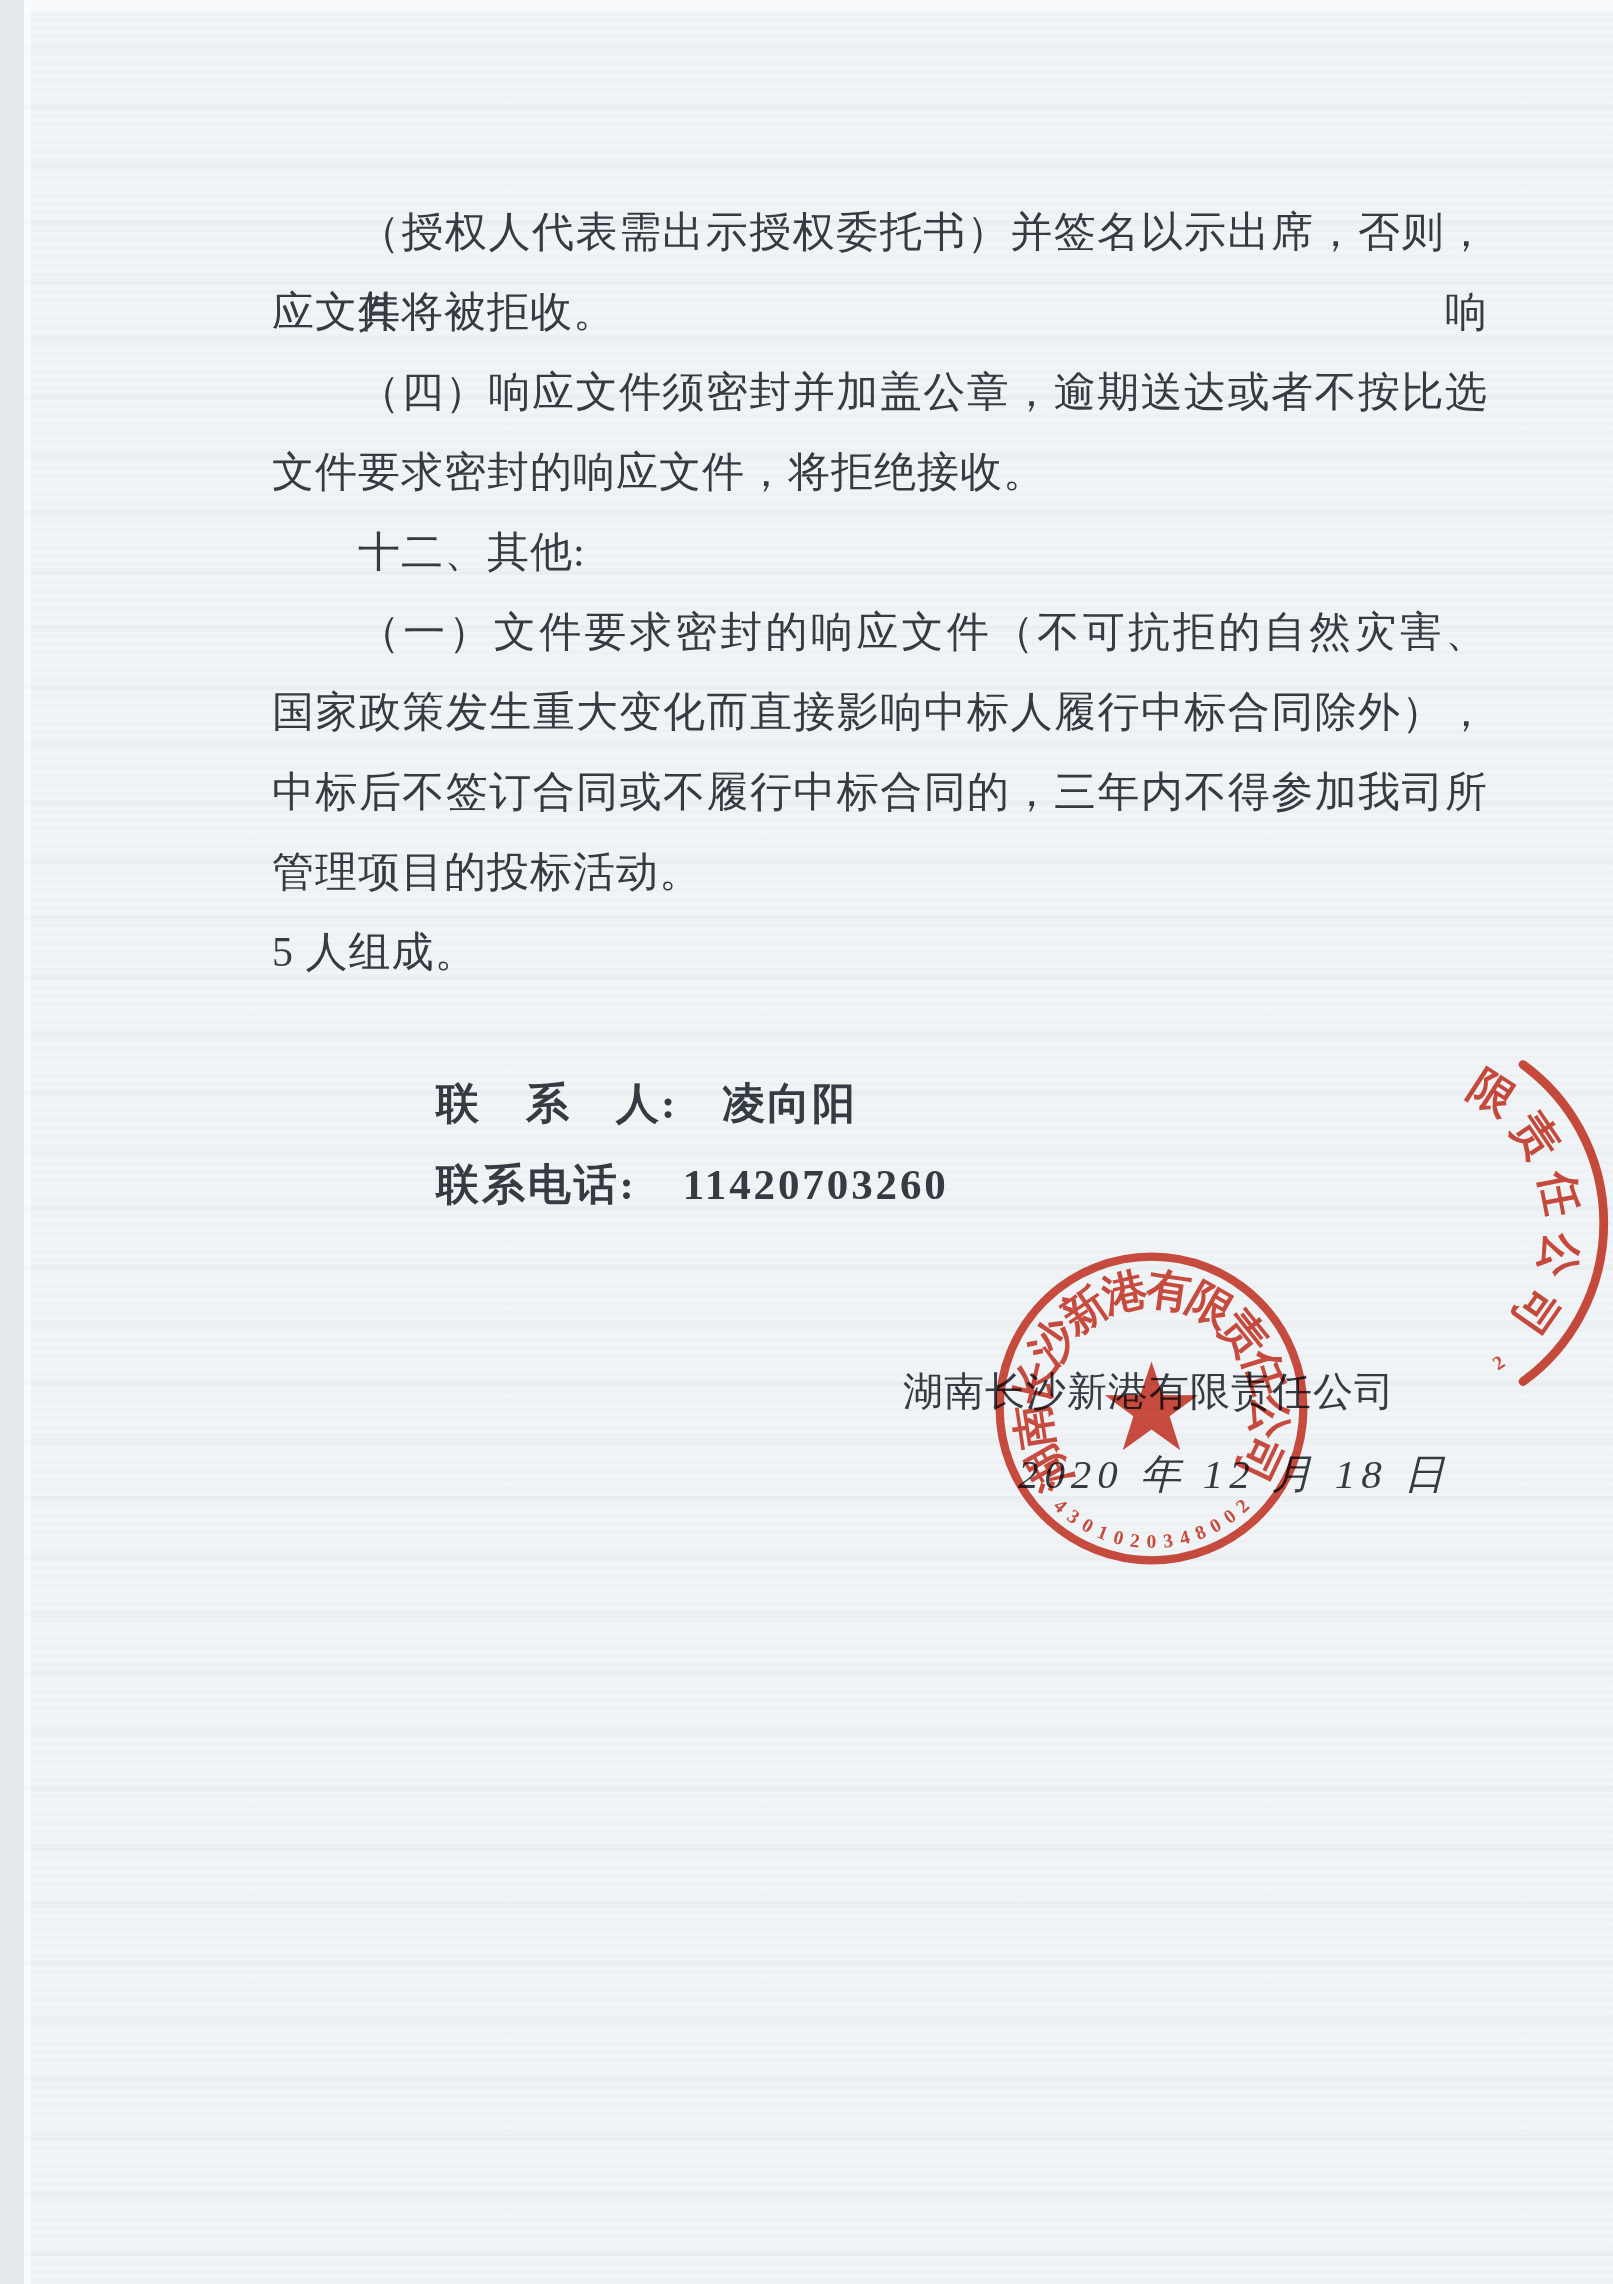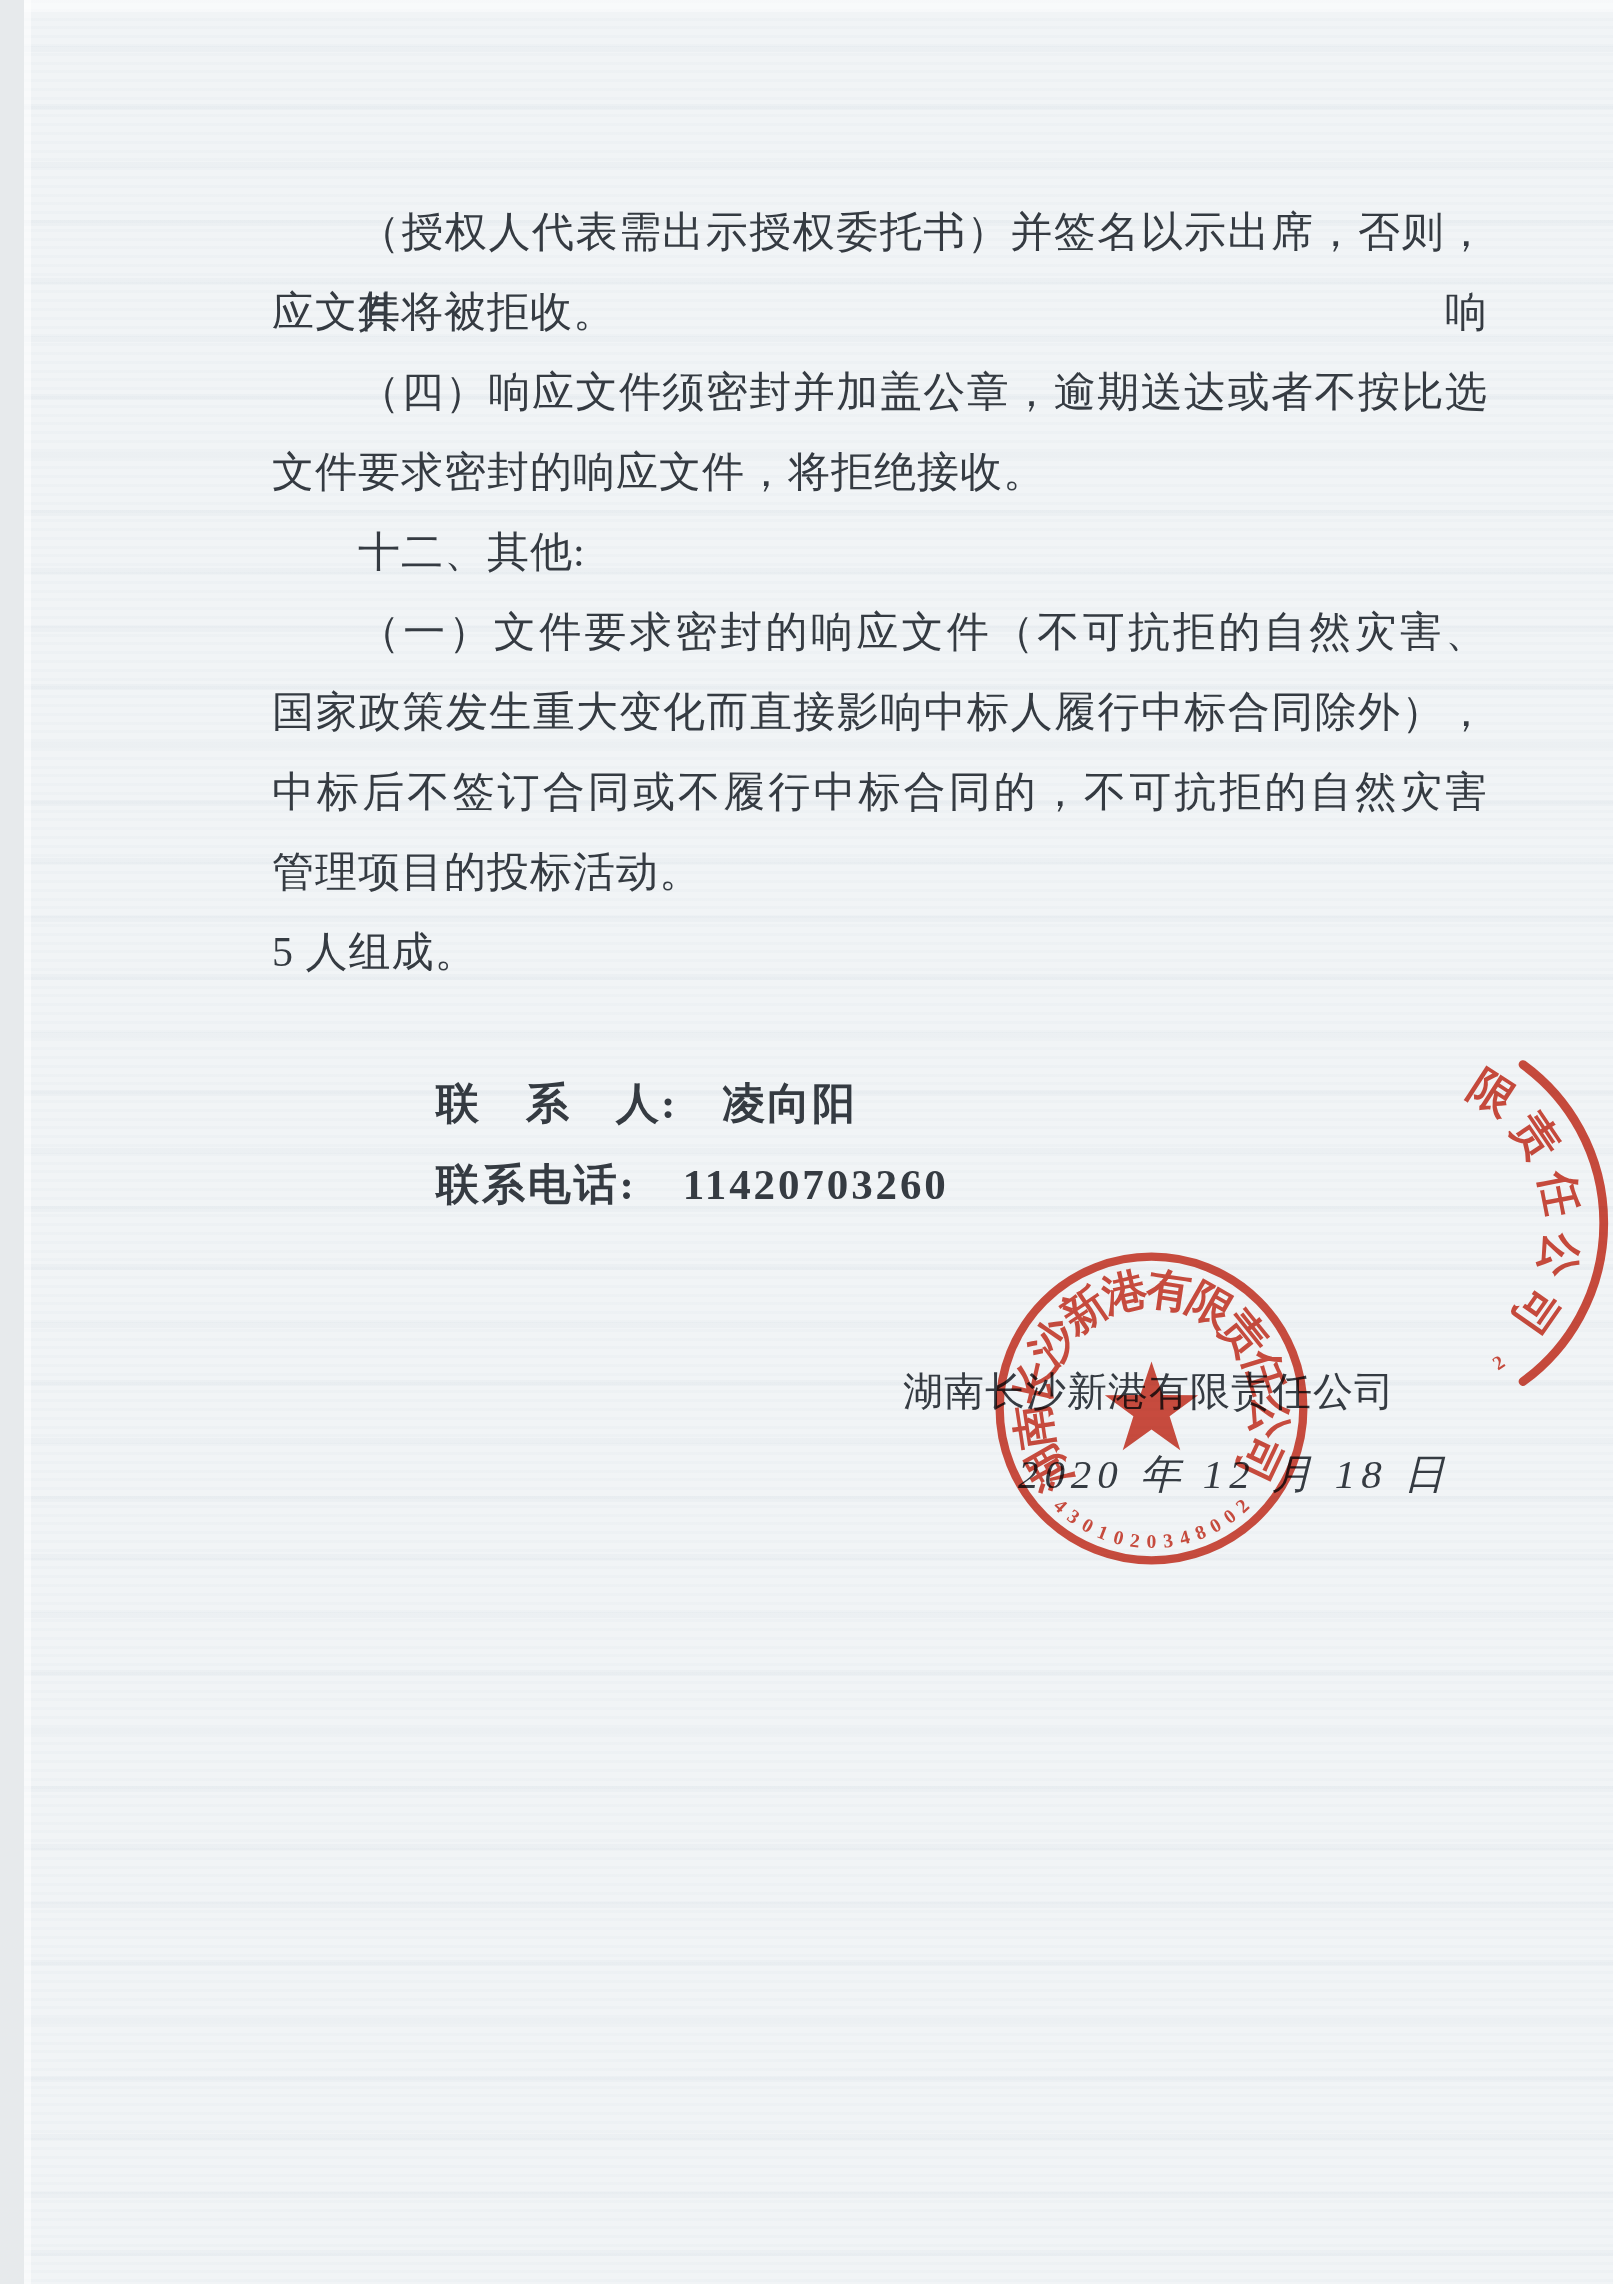--- a/index.html
+++ b/index.html
@@ -62,21 +62,21 @@
   <div class="left-strip"></div>
 
   <div class="body-text">
       <div class="line indent justify">（授权人代表需出示授权委托书）并签名以示出席，否则，其响</div>
       <div class="line">应文件将被拒收。</div>
       <div class="line indent justify">（四）响应文件须密封并加盖公章，逾期送达或者不按比选</div>
       <div class="line">文件要求密封的响应文件，将拒绝接收。</div>
       <div class="line indent">十二、其他:</div>
       <div class="line indent justify">（一）文件要求密封的响应文件（不可抗拒的自然灾害、</div>
       <div class="line justify">国家政策发生重大变化而直接影响中标人履行中标合同除外），</div>
-      <div class="line justify">中标后不签订合同或不履行中标合同的，不可抗拒的自然灾害</div>
+      <div class="line justify">中标后不签订合同或不履行中标合同的，三年内不得参加我司所</div>
       <div class="line">管理项目的投标活动。</div>
       <div class="line">5 人组成。</div>
     </div>
 
   <div class="contact person">联　系　人:　凌向阳</div>
   <div class="contact phone">联系电话:　11420703260</div>
 
   <div class="sig company">湖南长沙新港有限责任公司</div>
   <div class="sig date">2020 年 12 月 18 日</div>
 

